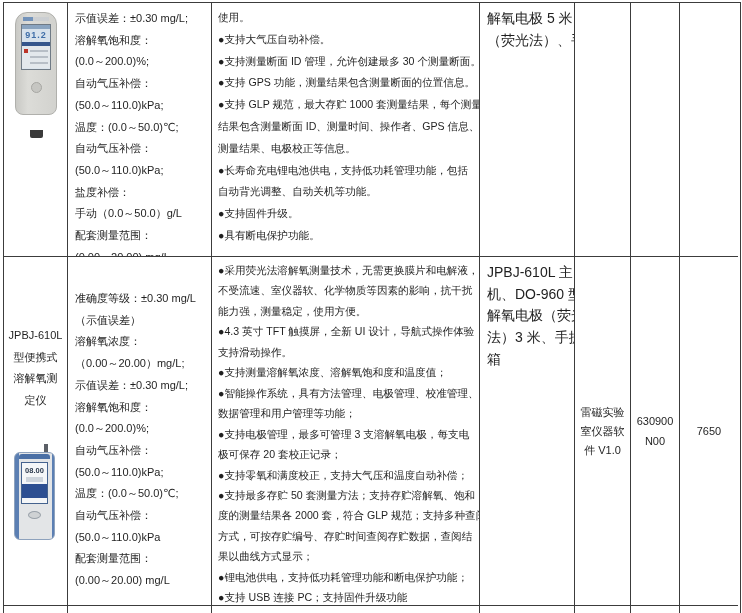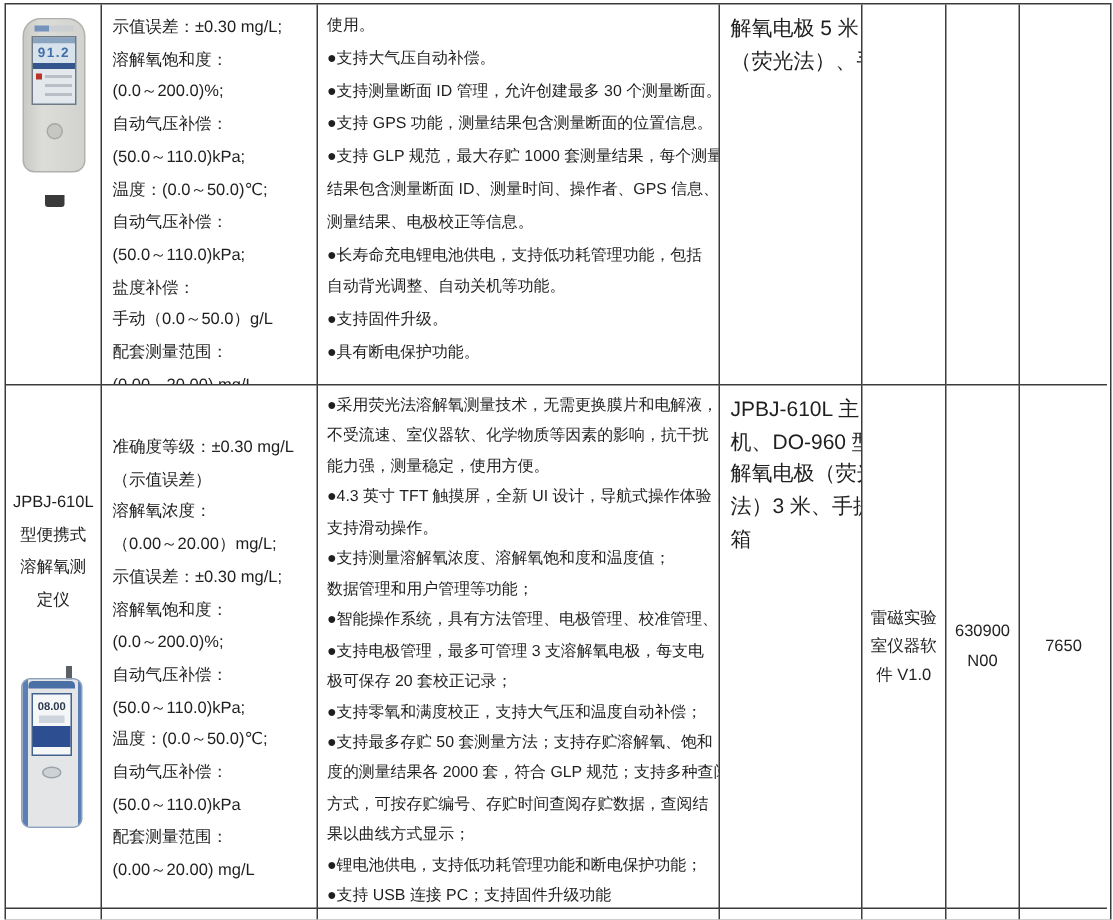--- a/index.html
+++ b/index.html
@@ -43,21 +43,21 @@
   .d1-sc-bar { height:4px; background:#35568c; }
   .d1-sc-rows { position:relative; height:22px; background:#e3e8ec; }
   .d1-red { position:absolute; left:2px; top:3px; width:4px; height:4px; background:#bb3327; }
   .d1-line { position:absolute; left:8px; right:2px; height:2px; background:#b7bec6; }
   .d1-btn { width:9px; height:9px; border-radius:50%; background:#c6c6c2; border:1px solid #a7a7a3; margin:12px auto 0; }
   .d1-plug { width:13px; height:8px; background:#3a3a3a; margin:15px auto 0; border-radius:0 0 2px 2px; }
 
   
   .dev2 { position:absolute; left:9px; top:187px; width:44px; height:100px; }
   .d2-probe { position:absolute; right:9px; top:0; width:4px; height:9px; background:#5b5f66; }
-  .d2-body { position:absolute; left:1px; top:8px; width:41px; height:100px; border-radius:6px;
+  .d2-body { position:absolute; left:1px; top:8px; width:41px; height:88px; border-radius:6px;
              background:linear-gradient(90deg,#5b7fb3 0 4px,#e3e5e7 4px 37px,#5b7fb3 37px); border:1px solid #8ea2bd; box-sizing:border-box; }
   .d2-cap { height:5px; margin:1px 4px 0; background:#4a6fa5; border-radius:3px 3px 0 0; }
   .d2-screen { width:27px; height:42px; margin:3px auto 0; border:1px solid #44628e; background:#f4f6f8; box-sizing:border-box; }
   .d2-sc-val { height:14px; text-align:center; font-size:7.5px; font-weight:bold; color:#2d3b4e; line-height:16px; }
   .d2-sc-sub { height:5px; margin:0 4px; background:#cdd4dc; }
   .d2-sc-blue { height:14px; margin-top:2px; background:#2d4f92; }
   .d2-btn { width:11px; height:6px; border-radius:50%; background:#cfd2d4; border:1px solid #9aa2aa; margin:7px auto 0; }
 </style>
 </head>
 <body>
@@ -162,22 +162,22 @@
         <div class="ln">(0.00～20.00) mg/L</div>
       </div>
 
     <div class="cell feat feat2">
         <div class="ln">●采用荧光法溶解氧测量技术，无需更换膜片和电解液，</div>
         <div class="ln">不受流速、室仪器软、化学物质等因素的影响，抗干扰</div>
         <div class="ln">能力强，测量稳定，使用方便。</div>
         <div class="ln">●4.3 英寸 TFT 触摸屏，全新 UI 设计，导航式操作体验，</div>
         <div class="ln">支持滑动操作。</div>
         <div class="ln">●支持测量溶解氧浓度、溶解氧饱和度和温度值；</div>
+        <div class="ln">●智能操作系统，具有方法管理、电极管理、校准管理、</div>
         <div class="ln">数据管理和用户管理等功能；</div>
-        <div class="ln">●智能操作系统，具有方法管理、电极管理、校准管理、</div>
         <div class="ln">●支持电极管理，最多可管理 3 支溶解氧电极，每支电</div>
         <div class="ln">极可保存 20 套校正记录；</div>
         <div class="ln">●支持零氧和满度校正，支持大气压和温度自动补偿；</div>
         <div class="ln">●支持最多存贮 50 套测量方法；支持存贮溶解氧、饱和</div>
         <div class="ln">度的测量结果各 2000 套，符合 GLP 规范；支持多种查阅</div>
         <div class="ln">方式，可按存贮编号、存贮时间查阅存贮数据，查阅结</div>
         <div class="ln">果以曲线方式显示；</div>
         <div class="ln">●锂电池供电，支持低功耗管理功能和断电保护功能；</div>
         <div class="ln">●支持 USB 连接 PC；支持固件升级功能</div>
       </div>

